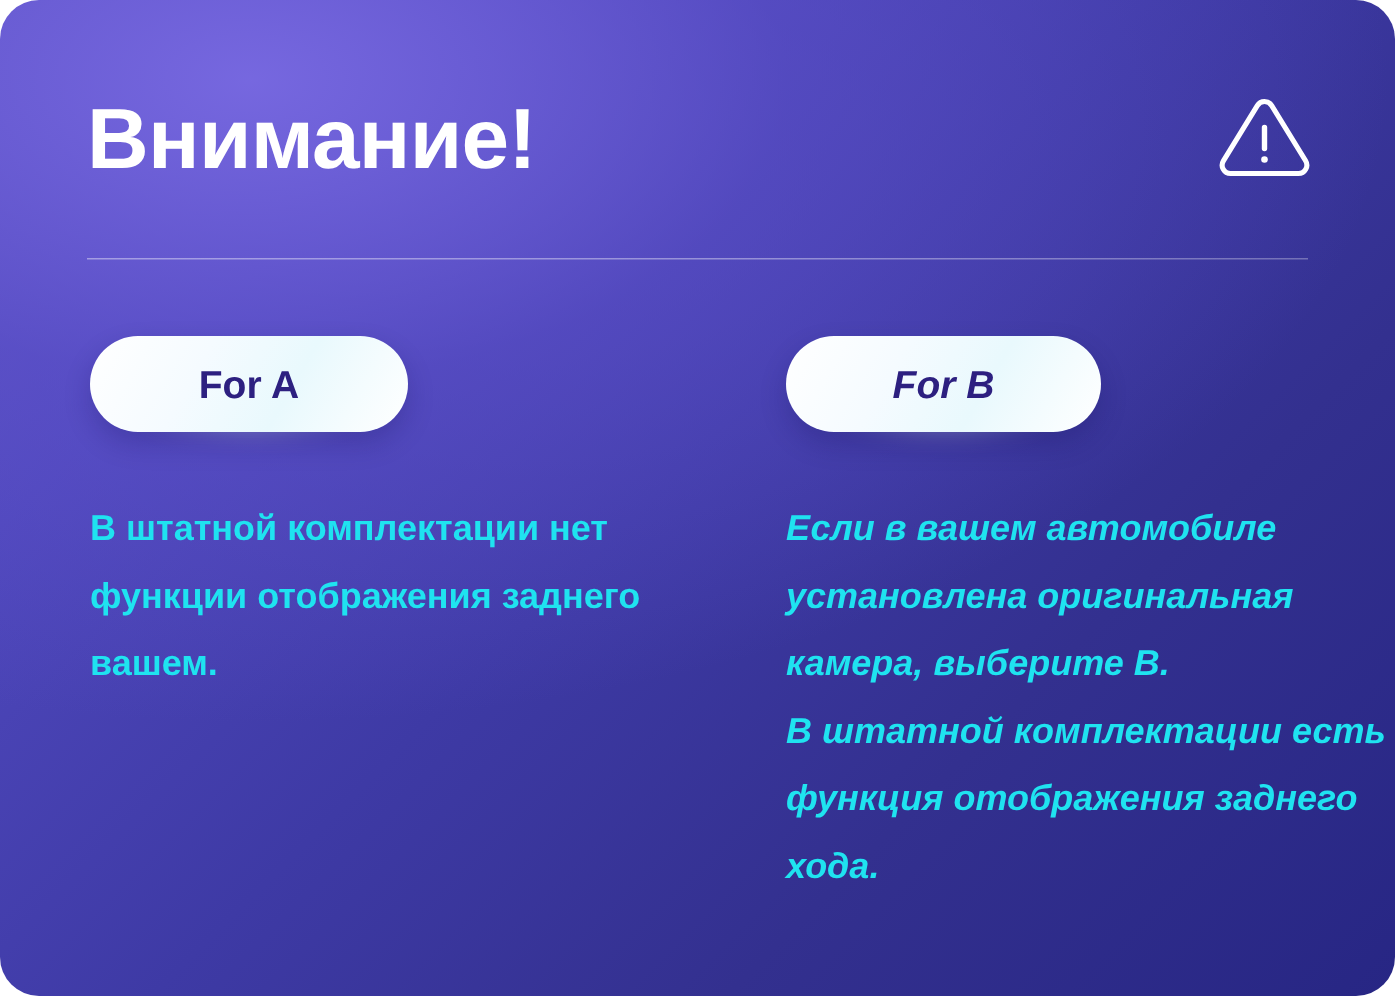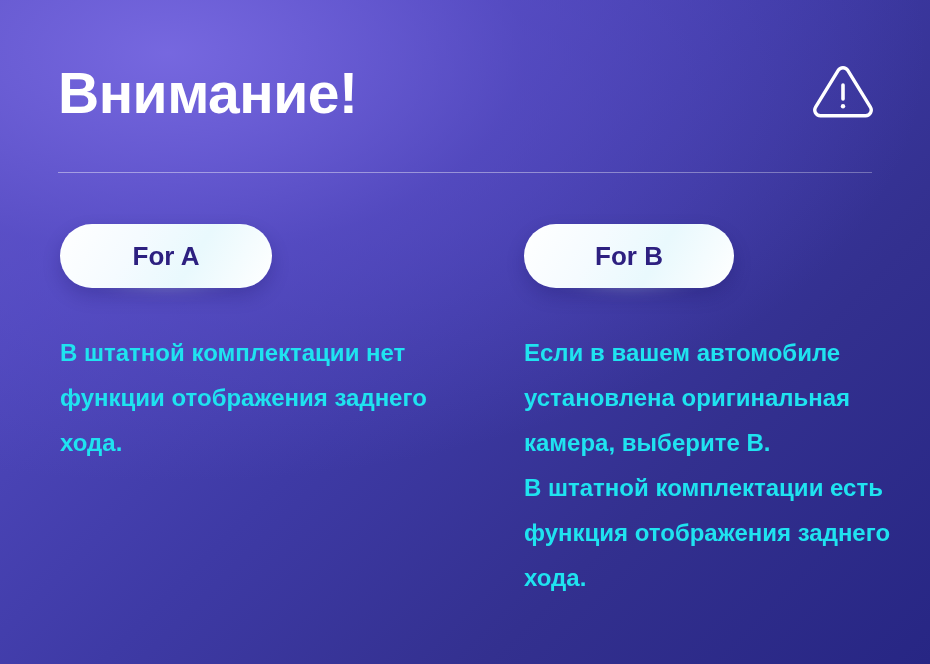--- a/index.html
+++ b/index.html
@@ -10,20 +10,21 @@
     font-family:"Liberation Sans", sans-serif;
   }
 
   #stage {
     position:relative;
     width:930px; height:664px;
     background:
       radial-gradient(120% 95% at 18% 8%, rgba(120,105,225,0.95) 0%, rgba(95,82,205,0.55) 32%, rgba(60,55,160,0.0) 68%),
       linear-gradient(135deg, #5d54c3 0%, #4e47bb 22%, #3e3aa5 48%, #33308f 72%, #272684 100%);
     overflow:hidden;
+    border-radius:26px;
   }
 
   
   #header {
     position:absolute;
     left:58px; top:52px;
     width:816px; height:82px;
     display:flex; align-items:center; justify-content:space-between;
   }
 
@@ -51,21 +52,21 @@
 
   
   #columns {
     position:absolute;
     left:0; top:214px;
     width:930px;
     display:flex;
   }
   .column { width:437px; }
   .column.col-a { margin-left:60px; }
-  .column.col-b { margin-left:58px; }
+  .column.col-b { margin-left:58px;font-style:italic; }
 
   
   .pill-wrap { position:relative; width:212px; height:74px; }
   .pill-wrap.b { width:210px; }
 
   .pill-glow {
     position:absolute;
     left:6px; top:46px;
     width:200px; height:44px;
     background:radial-gradient(50% 58% at 50% 30%,
@@ -127,21 +128,21 @@
   <div id="columns">
 
     <div class="column col-a">
       <div class="pill-wrap">
         <div class="pill-glow"></div>
         <div class="pill">
           <span class="pill-label">For A</span>
         </div>
       </div>
       <div class="body-copy">
-        <p>В штатной комплектации нет функции отображения заднего хода.</p>
+        <p>В штатной комплектации нет функции отображения заднего вашем.</p>
       </div>
     </div>
 
     <div class="column col-b">
       <div class="pill-wrap b">
         <div class="pill-glow"></div>
         <div class="pill">
           <span class="pill-label">For B</span>
         </div>
       </div>

